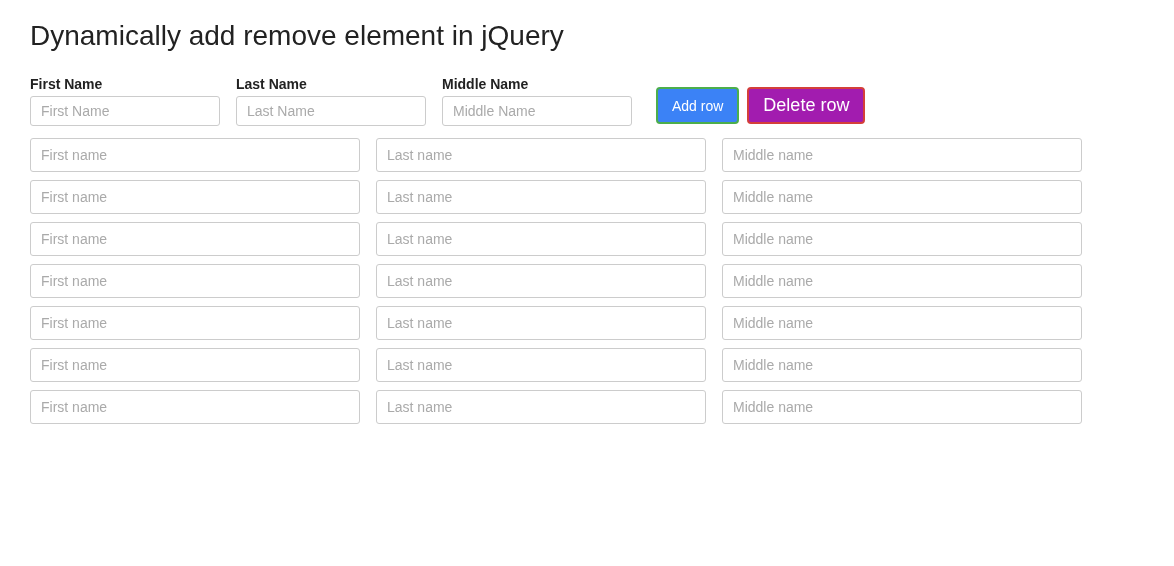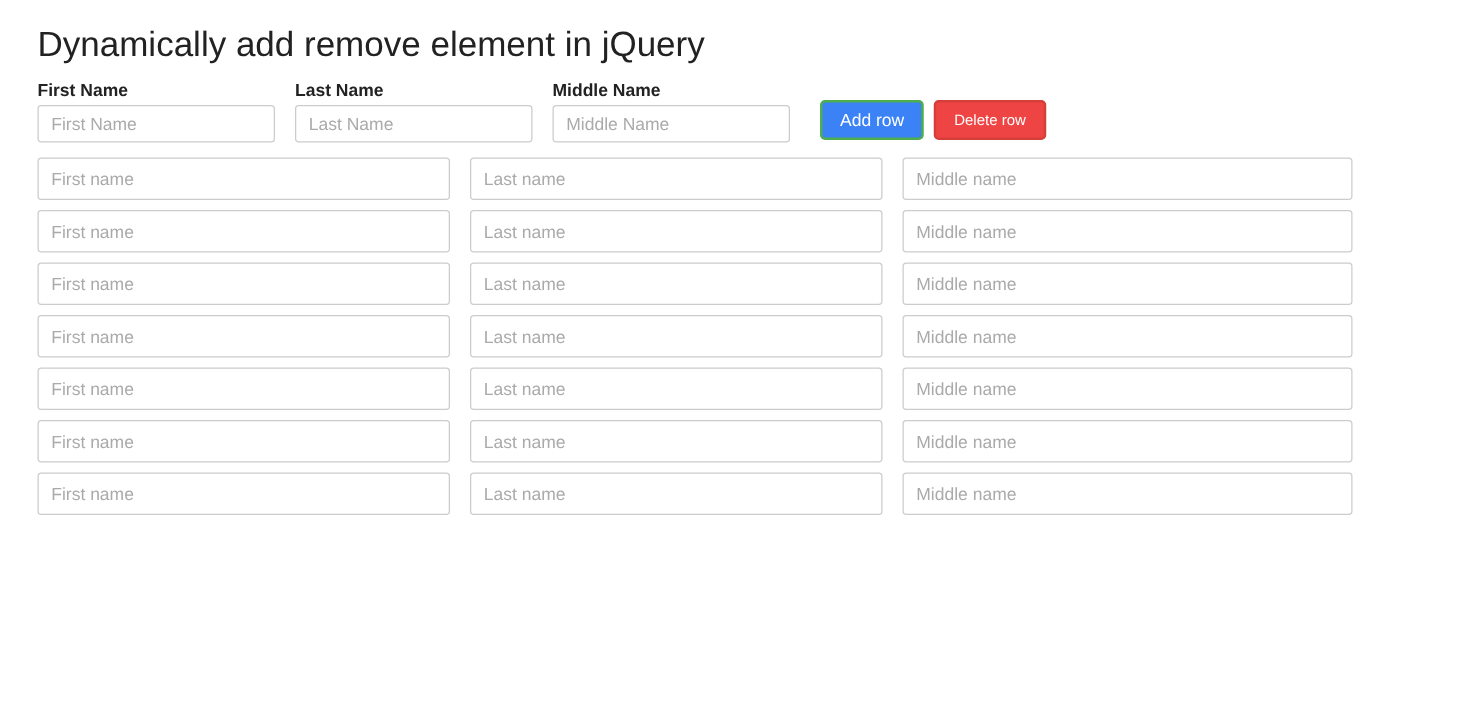--- a/index.html
+++ b/index.html
@@ -11,21 +11,21 @@
     body {
       font-family: Arial, Helvetica, sans-serif;
       background: #fff;
       color: #222;
       padding: 20px 30px;
     }
 
     h1 {
       font-size: 28px;
       font-weight: normal;
-      margin-bottom: 12px;
+      margin-bottom: 24px;
       color: #222;
     }
 
     .header-row {
       display: flex;
       align-items: flex-end;
       gap: 16px;
       margin-bottom: 10px;
     }
 
@@ -70,26 +70,26 @@
       color: #fff;
       border: 2px solid #4cae4c;
       border-radius: 4px;
       padding: 6px 14px;
       font-size: 14px;
       cursor: pointer;
       font-weight: normal;
     }
 
     .btn-delete {
-      background: #ef4444;
+      background: #a21caf;
       color: #fff;
       border: 2px solid #d43f3a;
       border-radius: 4px;
       padding: 6px 14px;
-      font-size: 12px;
+      font-size: 18px;
       cursor: pointer;
       font-weight: normal;
     }
 
     .data-rows {
       display: flex;
       flex-direction: column;
       gap: 8px;
       margin-top: 12px;
     }

